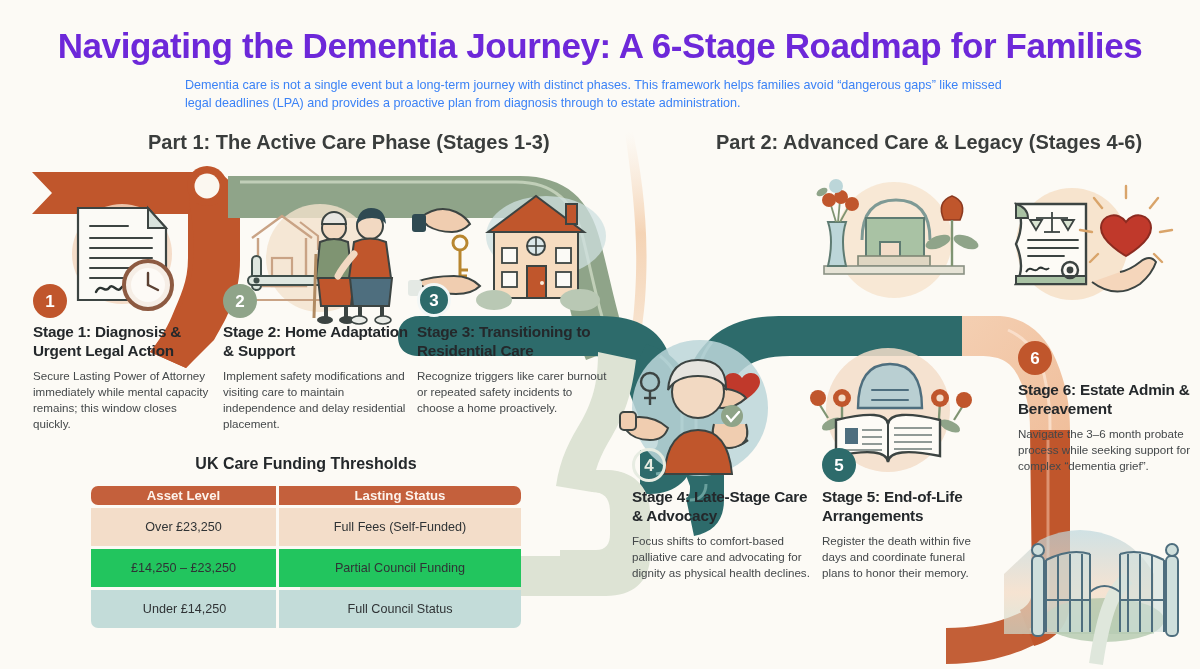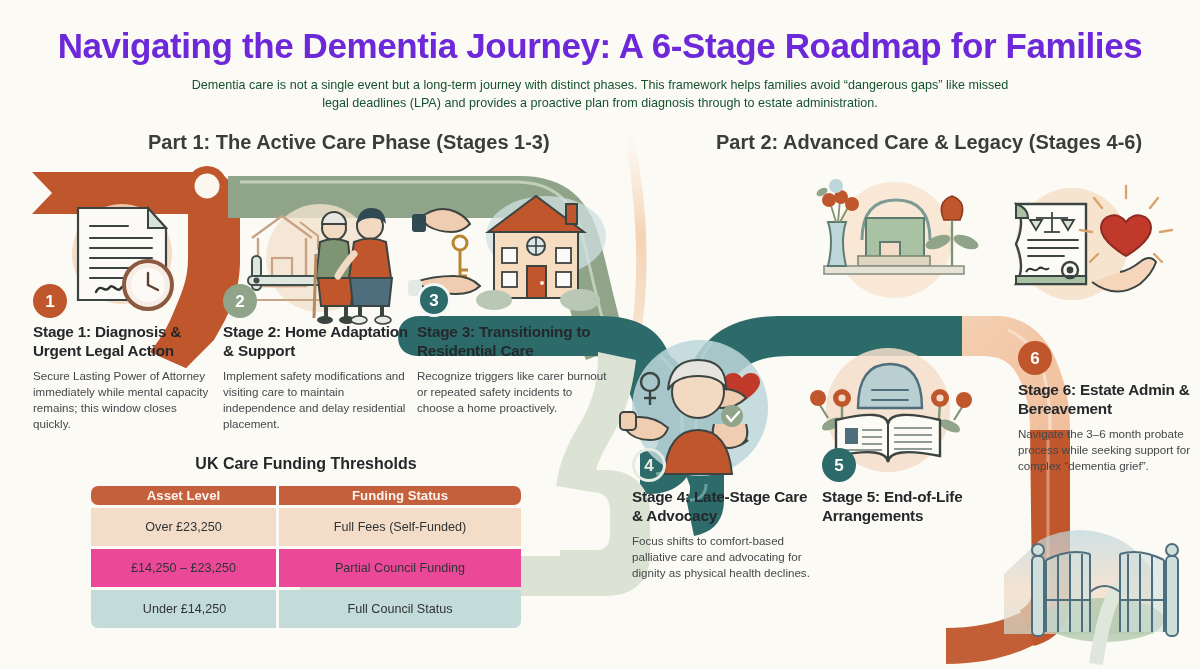--- a/index.html
+++ b/index.html
@@ -19,22 +19,22 @@
 
   
   .title {
     position: absolute; left: 0; top: 26px; width: 1200px;
     text-align: center;
     font-size: 35px; font-weight: bold; letter-spacing: -0.4px;
     color: #6d28d9;
   }
   .subtitle {
     position: absolute; left: 185px; top: 76px; width: 830px;
-    text-align: center; line-height: 1.45;
-    font-size: 12.6px; color: #14532d;
+    text-align: left; line-height: 1.45;
+    font-size: 12.6px; color: #3b82f6;
   }
   .part-head {
     position: absolute; top: 131px;
     font-size: 20px; font-weight: bold; color: #3a3d3c; margin-left: 44px;
   }
   .part1 { left: 104px; }
   .part2 { left: 672px; }
 
   
   .stage { position: absolute; }
@@ -82,21 +82,21 @@
     font-size: 13.2px; font-weight: bold;
     padding: 2px 6px; text-align: center;
   }
   .tbl th:first-child { border-radius: 7px 0 0 7px; }
   .tbl th:last-child  { border-radius: 0 7px 7px 0; }
   .tbl td {
     font-size: 12.6px; color: #2f3335;
     padding: 12px 6px; text-align: center;
   }
   .tbl tr.r0 td { background: #f3ddc9; }
-  .tbl tr.r1 td { background: #ec4899; }
+  .tbl tr.r1 td { background: #22c55e; }
   .tbl tr.r2 td { background: #c3dcd9; }
   .tbl tr.r2 td:first-child { border-radius: 0 0 0 7px; padding-left: 8px; }
   .tbl tr.r2 td:last-child  { border-radius: 0 0 7px 0; }
   .tbl col.c1 { width: 185px; }
 </style>
 </head>
 <body>
 
 <div id="root">
 
@@ -487,39 +487,40 @@
 
   <div class="stage" id="stage4">
     <div class="badge">4</div>
     <div class="stage-title">Stage 4: Late-Stage Care &amp; Advocacy</div>
     <div class="stage-body">Focus shifts to comfort-based palliative care and advocating for dignity as physical health declines.</div>
   </div>
 
   <div class="stage" id="stage5">
     <div class="badge">5</div>
     <div class="stage-title">Stage 5: End-of-Life Arrangements</div>
+    <div class="stage-body">Register the death within five days and coordinate funeral plans to honor their memory.</div>
   </div>
 
   <div class="stage" id="stage6">
     <div class="badge">6</div>
     <div class="stage-title">Stage 6: Estate Admin &amp; Bereavement</div>
     <div class="stage-body">Navigate the 3–6 month probate process while seeking support for complex “dementia grief”.</div>
   </div>
 
   <div id="funding">
     <div class="tbl-title">UK Care Funding Thresholds</div>
     <table class="tbl">
       <colgroup>
           <col class="c1">
           <col>
         </colgroup>
       <thead>
         <tr>
           <th>Asset Level</th>
-          <th>Funding Status</th>
+          <th>Lasting Status</th>
         </tr>
       </thead>
       <tbody>
         <tr class="r0">
           <td>Over £23,250</td>
           <td>Full Fees (Self-Funded)</td>
         </tr>
         <tr class="r1">
           <td>£14,250 – £23,250</td>
           <td>Partial Council Funding</td>

